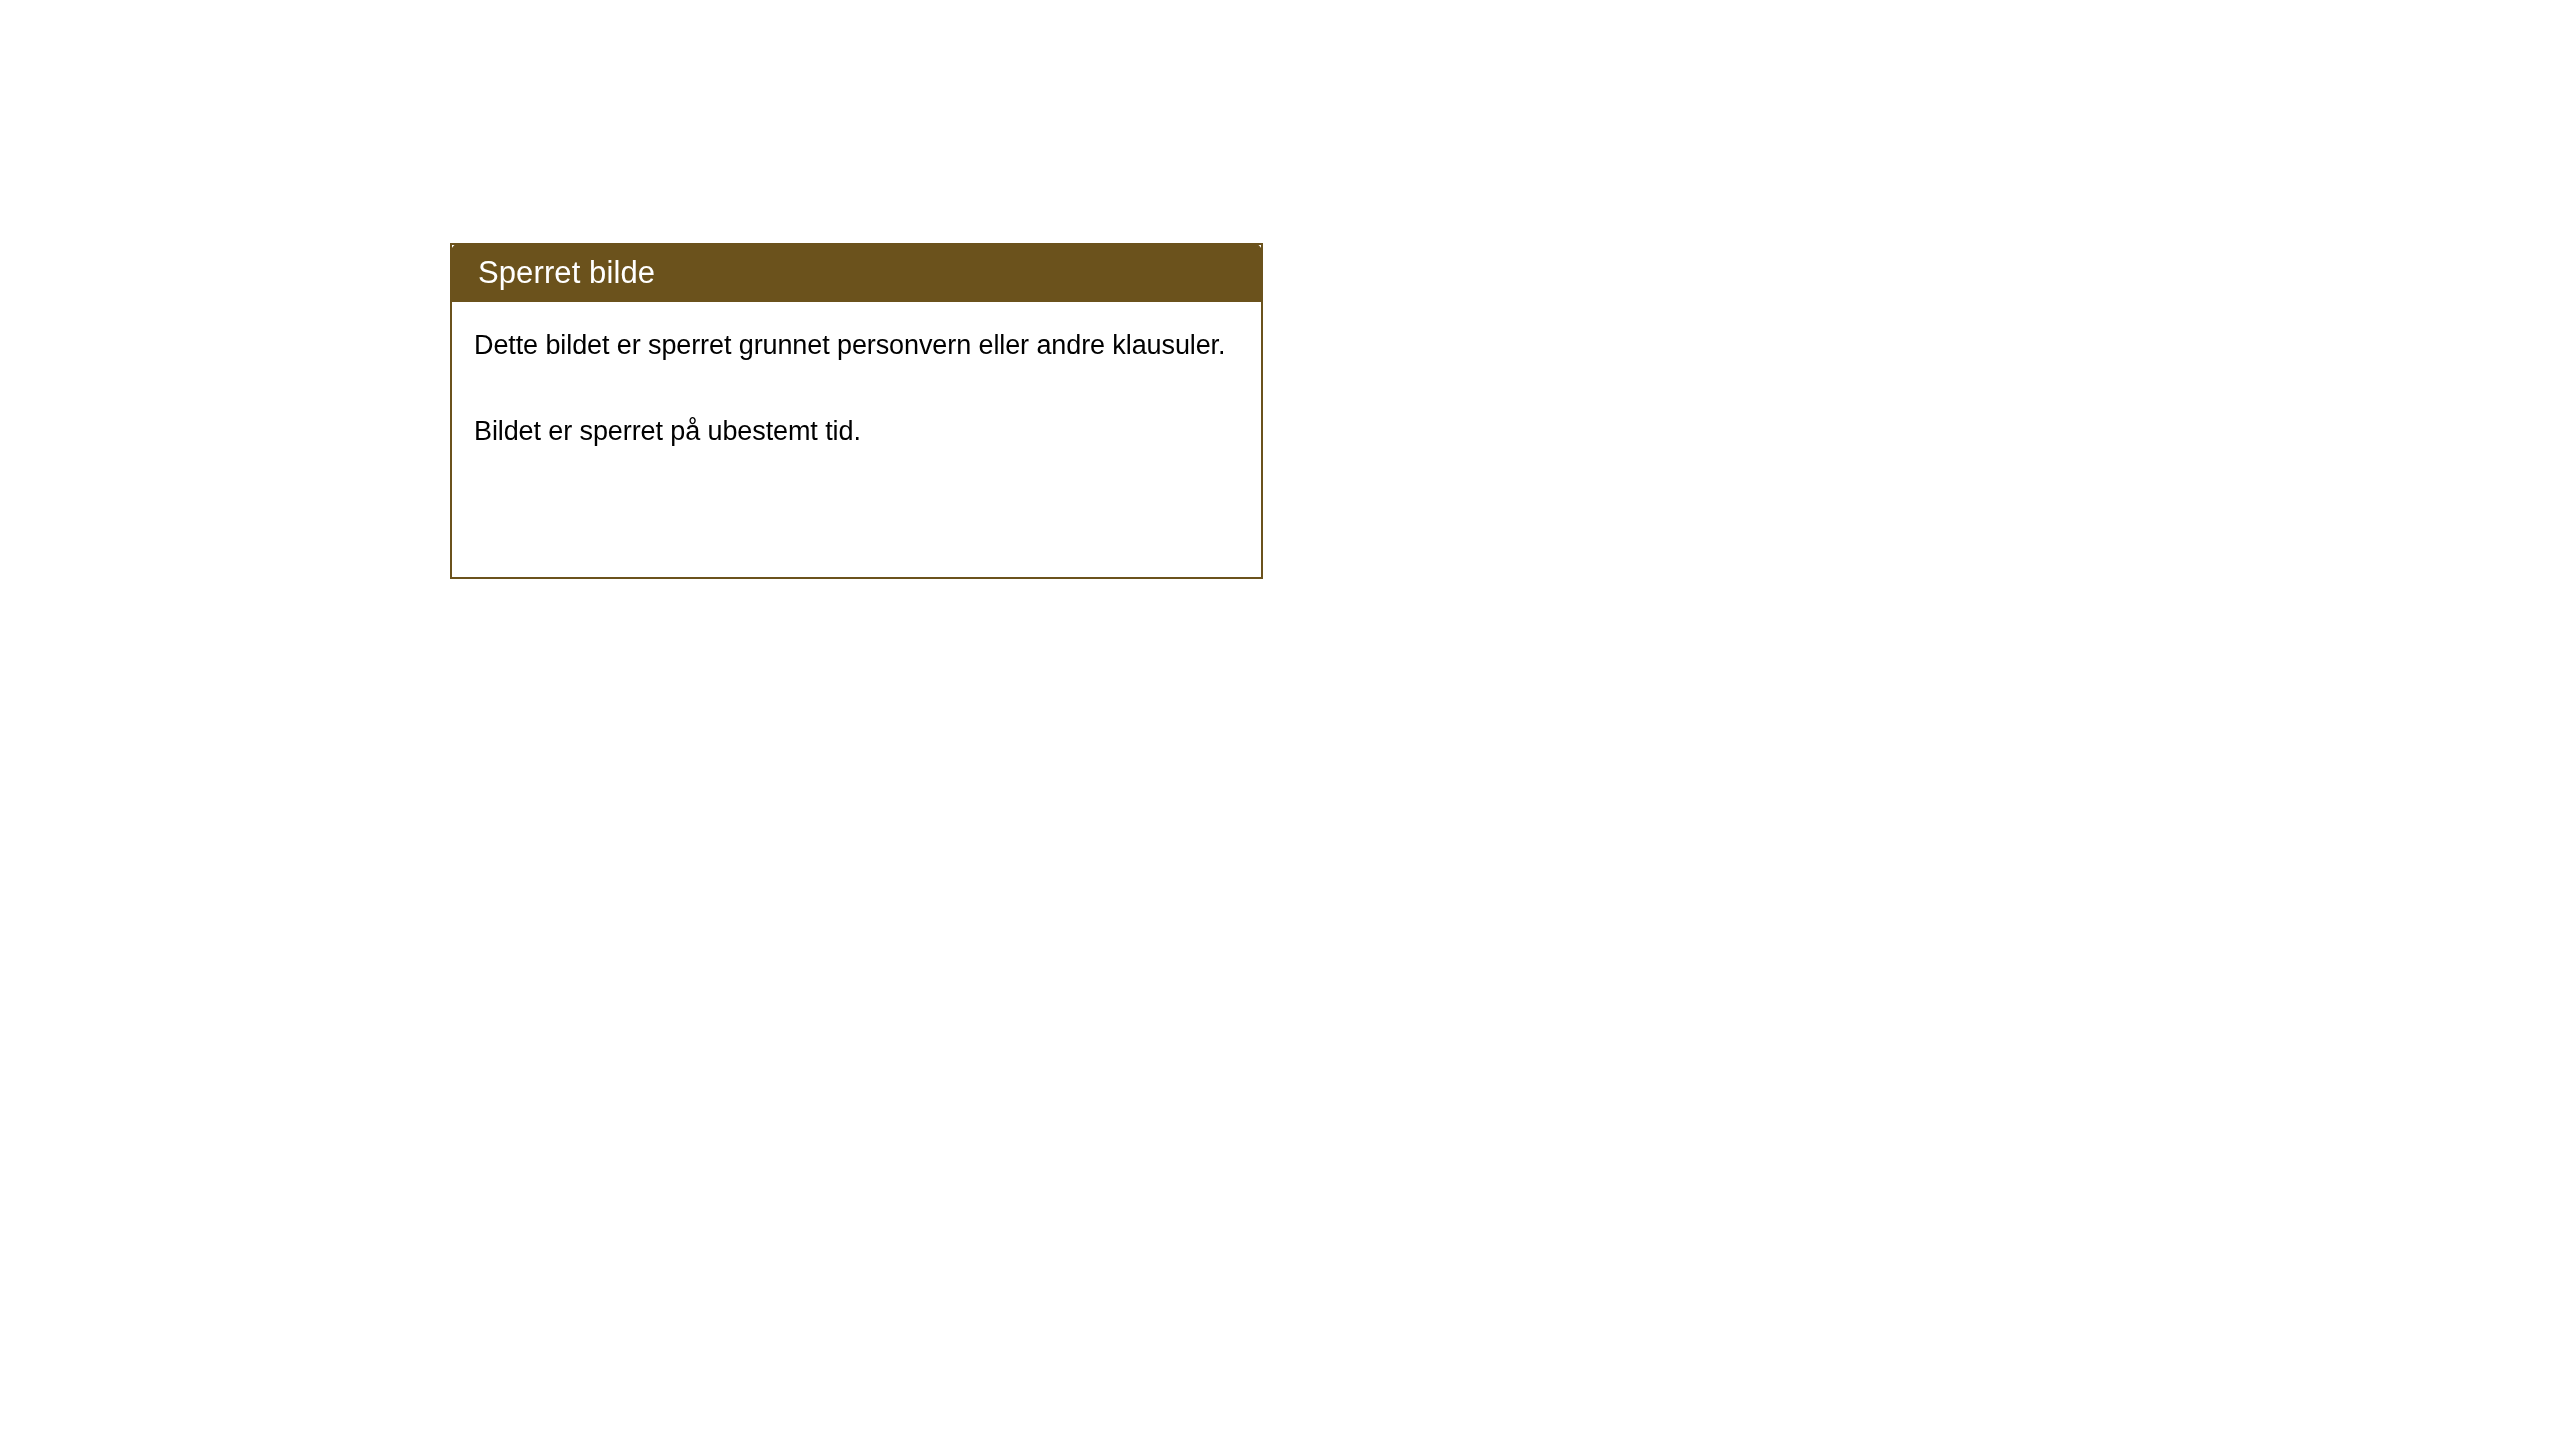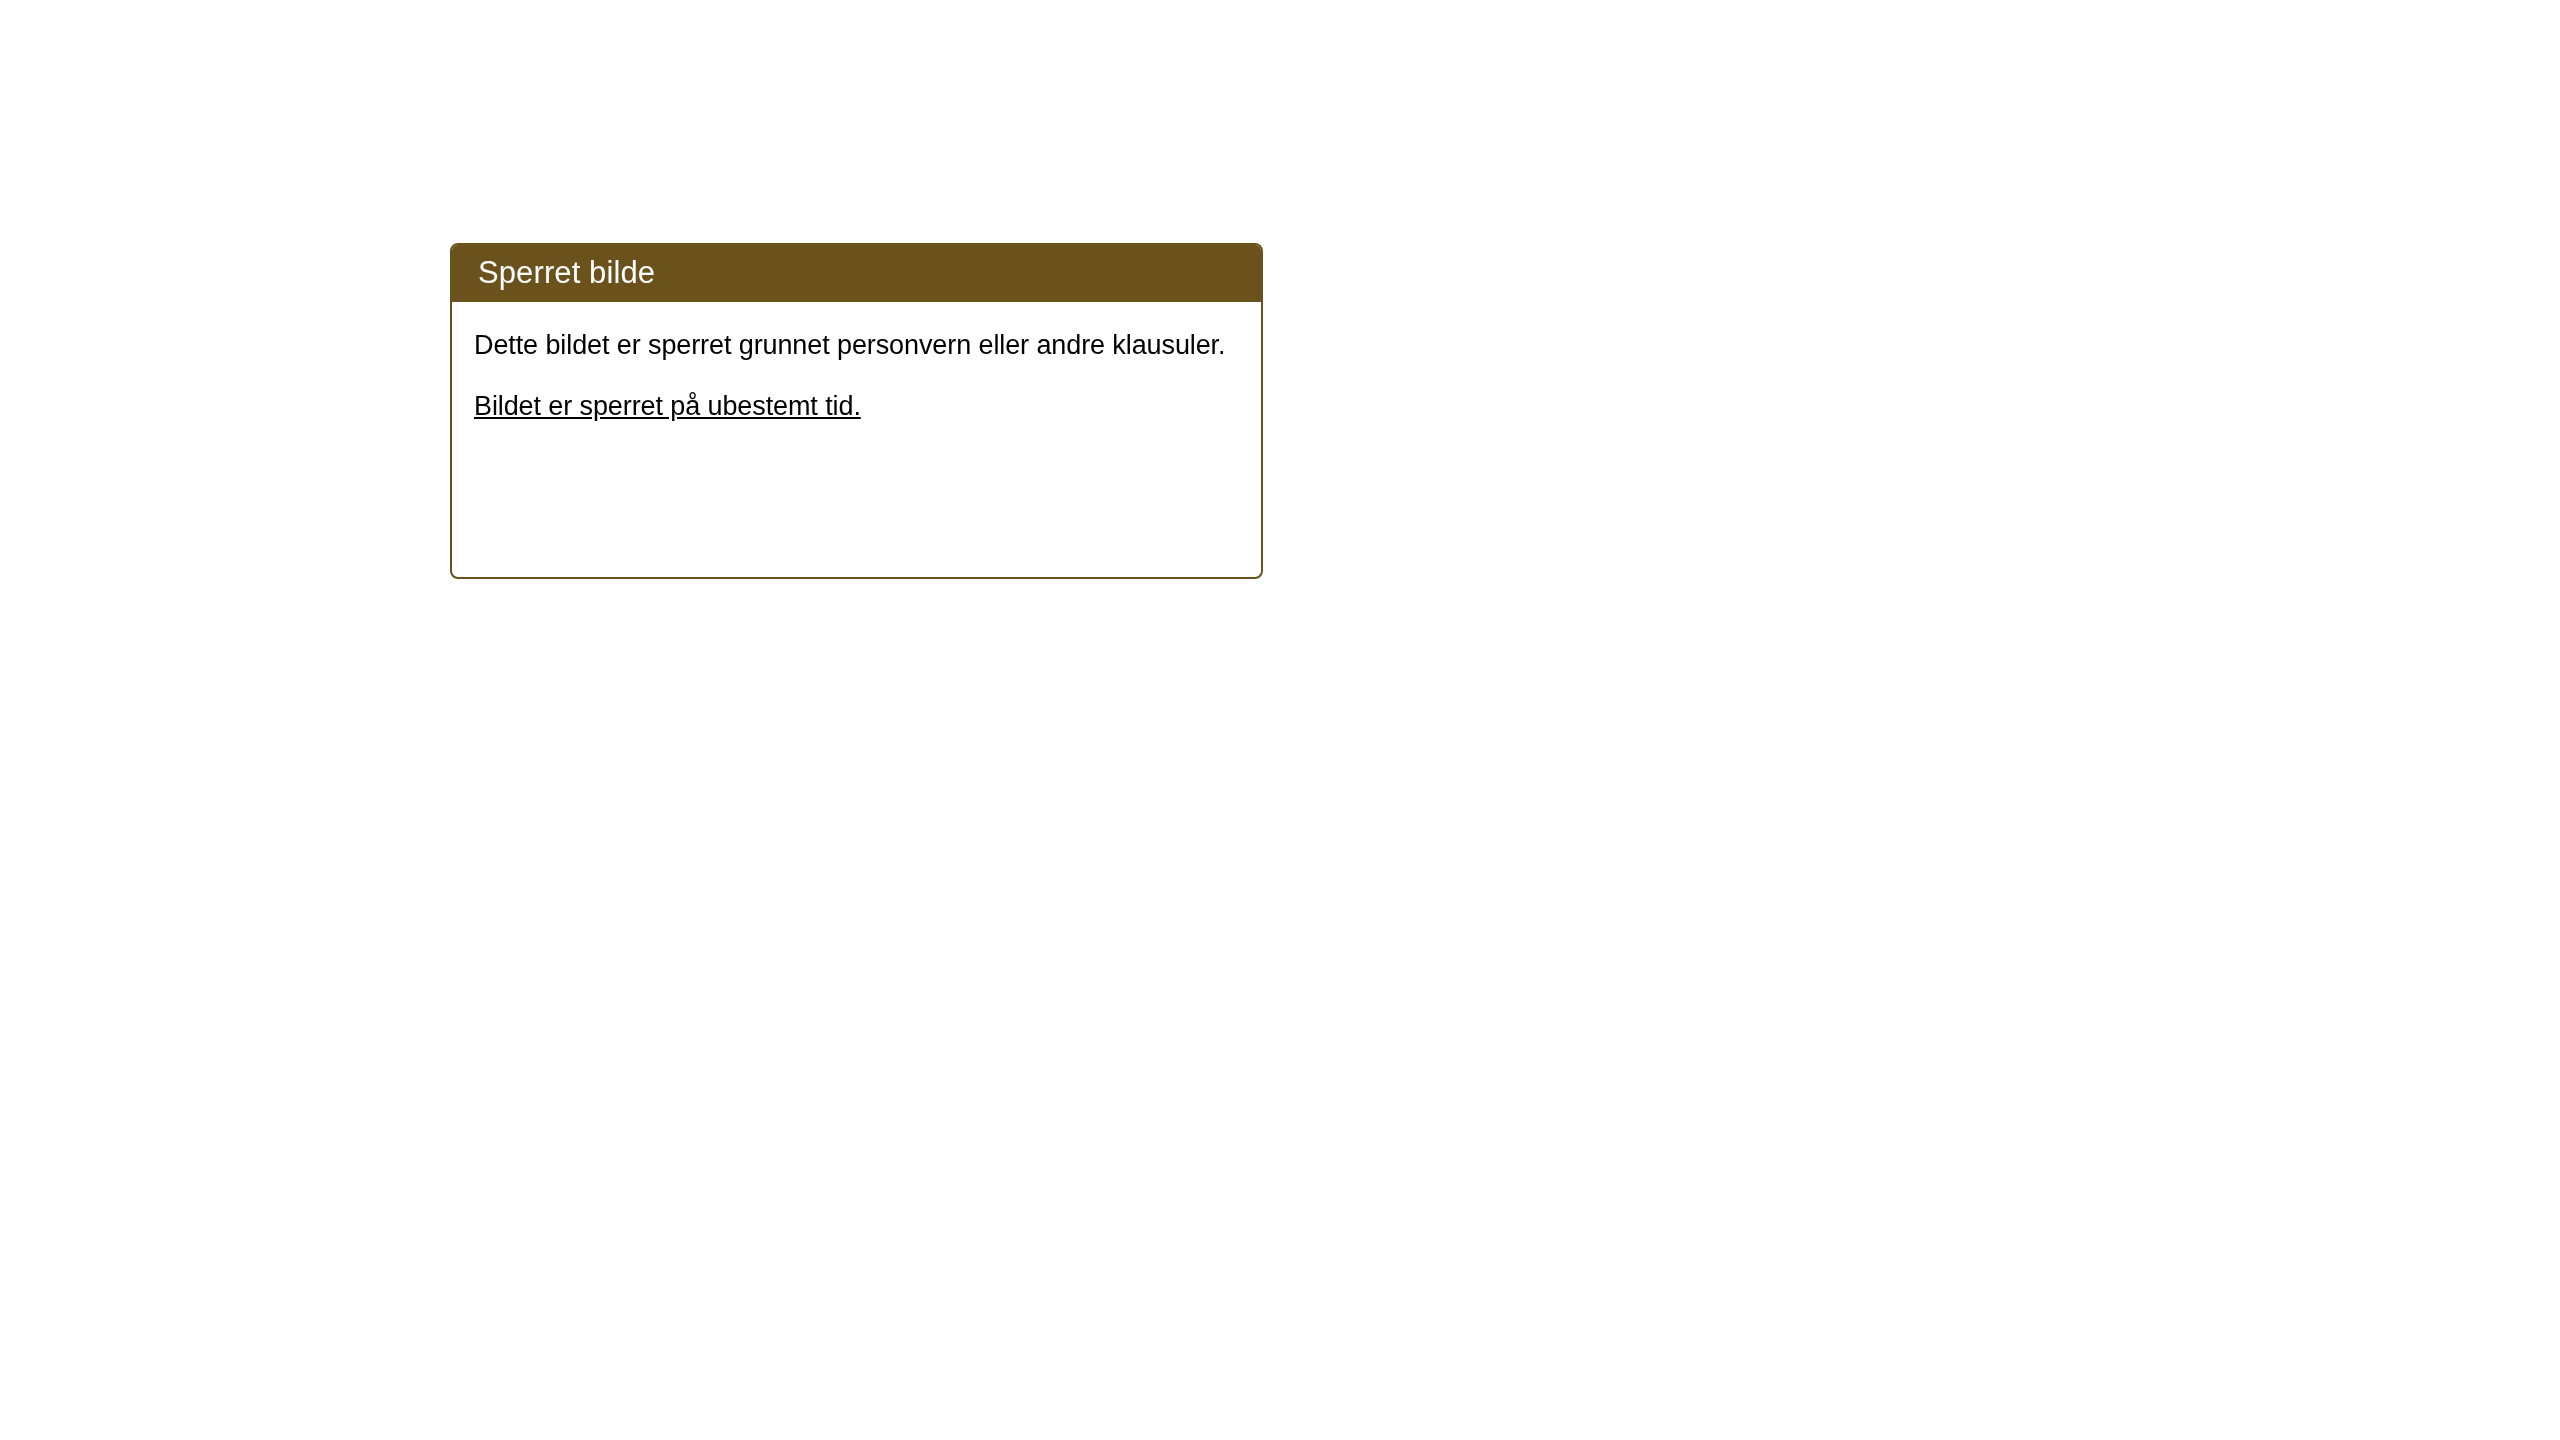--- a/index.html
+++ b/index.html
@@ -24,21 +24,21 @@
     width: 2560px;
     height: 1440px;
     background: #ffffff;
   }
 
   .notice-card {
     position: absolute;
     box-sizing: border-box;
     background: #ffffff;
     border: 2px solid #6b521c;
-    border-radius: 8px;
+    border-radius: 0;
     overflow: hidden;
   }
 
   #card-no  { left: 450px;  top: 243px; width: 813px; height: 336px; }
   #card-en  { left: 1315px; top: 243px; width: 803px; height: 336px; }
 
   .card-header {
     box-sizing: border-box;
     height: 59px;
     background: #6b521c;
@@ -66,22 +66,21 @@
   .card-paragraph {
     margin: 0;
     color: #000000;
     font-size: 27px;
     font-weight: 400;
     line-height: 43px;
     letter-spacing: -0.1px;
   }
 
   .card-paragraph + .card-paragraph {
-    margin-top: 18px;
-    text-decoration: underline;
+    margin-top: 43px;
   }
 </style>
 </head>
 <body>
 
 <div id="canvas">
 
   <section class="notice-card" id="card-no">
     <div class="card-header">
       <h2 class="card-title">Sperret bilde</h2>

